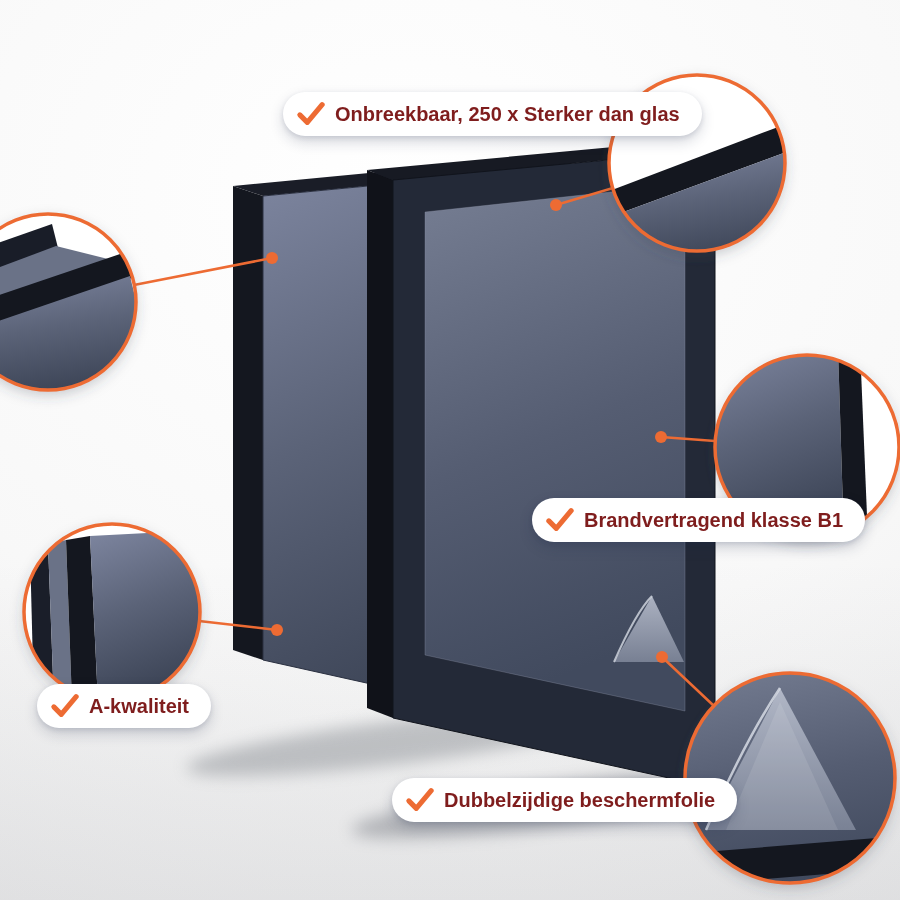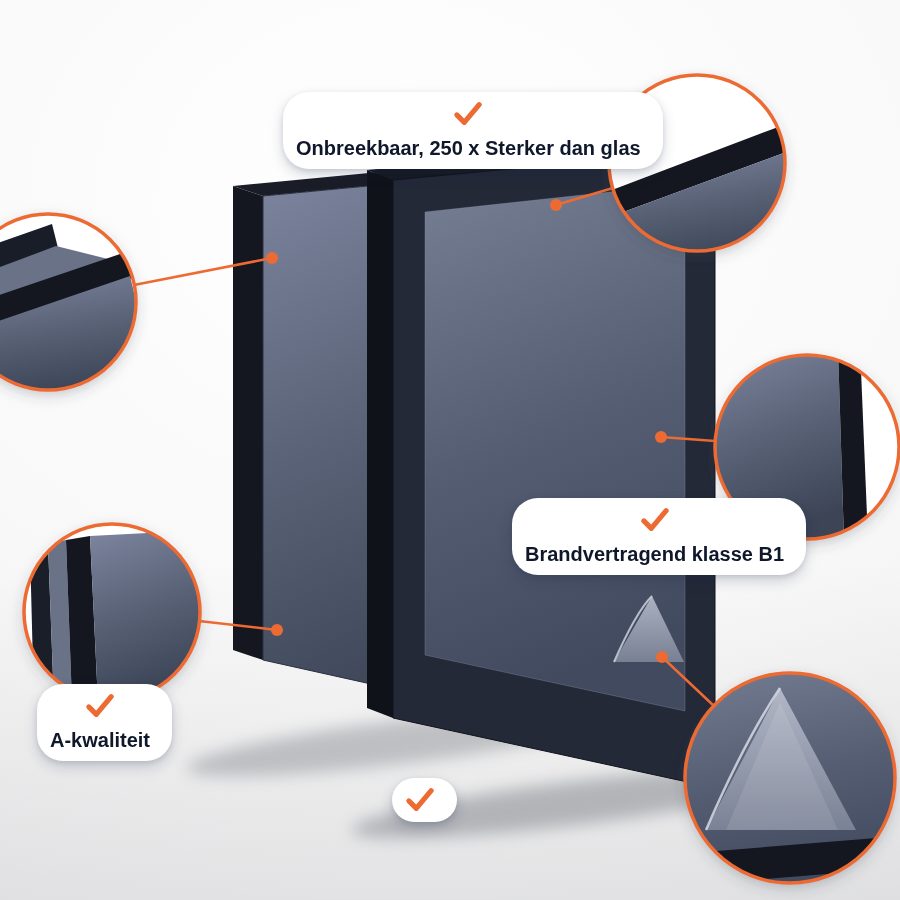--- a/index.html
+++ b/index.html
@@ -12,22 +12,22 @@
       linear-gradient(to bottom, rgba(0,0,0,0) 62%, rgba(40,45,55,0.07) 100%),
       radial-gradient(120% 95% at 45% 22%, #ffffff 0%, #f8f8f8 55%, #ebebec 100%);
   }
   .scene{position:absolute;left:0;top:0;}
   .pill{
     position:absolute;
     display:flex;align-items:center;gap:9px;
     padding:9px 22px 9px 13px;
     background:#ffffff;border-radius:26px;
     box-shadow:0 6px 14px rgba(30,40,70,.18), 0 2px 5px rgba(30,40,70,.12);
-    font-size:20px;font-weight:bold;color:#0f172a;
-    white-space:nowrap;line-height:1.2;flex-direction:column;
+    font-size:20px;font-weight:bold;color:#7f1d1d;
+    white-space:nowrap;line-height:1.2;
   }
   .pill .chk{flex:0 0 auto;display:block;}
 </style>
 </head>
 <body>
 
 <div class="canvas">
 
   <svg class="scene" width="900" height="900" viewBox="0 0 900 900">
     <defs>
@@ -161,33 +161,34 @@
   </svg>
 
   <div class="pill" style="left:283px;top:92px;">
     <svg class="chk" width="30" height="26" viewBox="0 0 32 28">
       <path d="M4 15 L12 23 L28 4" stroke="#ed6b33" stroke-width="5.5" fill="none" stroke-linecap="round" stroke-linejoin="round"></path>
     </svg>
     <span>Onbreekbaar, 250 x Sterker dan glas</span>
   </div>
 
 
-  <div class="pill" style="left:512px;top:498px;justify-content:flex-end;">
+  <div class="pill" style="left:532px;top:498px;justify-content:flex-end;">
     <svg class="chk" width="30" height="26" viewBox="0 0 32 28">
       <path d="M4 15 L12 23 L28 4" stroke="#ed6b33" stroke-width="5.5" fill="none" stroke-linecap="round" stroke-linejoin="round"></path>
     </svg>
     <span>Brandvertragend klasse B1</span>
   </div>
 
   <div class="pill" style="left:37px;top:684px;text-align:right;">
     <svg class="chk" width="30" height="26" viewBox="0 0 32 28">
       <path d="M4 15 L12 23 L28 4" stroke="#ed6b33" stroke-width="5.5" fill="none" stroke-linecap="round" stroke-linejoin="round"></path>
     </svg>
     <span>A-kwaliteit</span>
   </div>
 
   <div class="pill" style="left:392px;top:778px;">
     <svg class="chk" width="30" height="26" viewBox="0 0 32 28">
       <path d="M4 15 L12 23 L28 4" stroke="#ed6b33" stroke-width="5.5" fill="none" stroke-linecap="round" stroke-linejoin="round"></path>
     </svg>
+    <span>Dubbelzijdige beschermfolie</span>
   </div>
 
 </div>
 
 </body></html>

